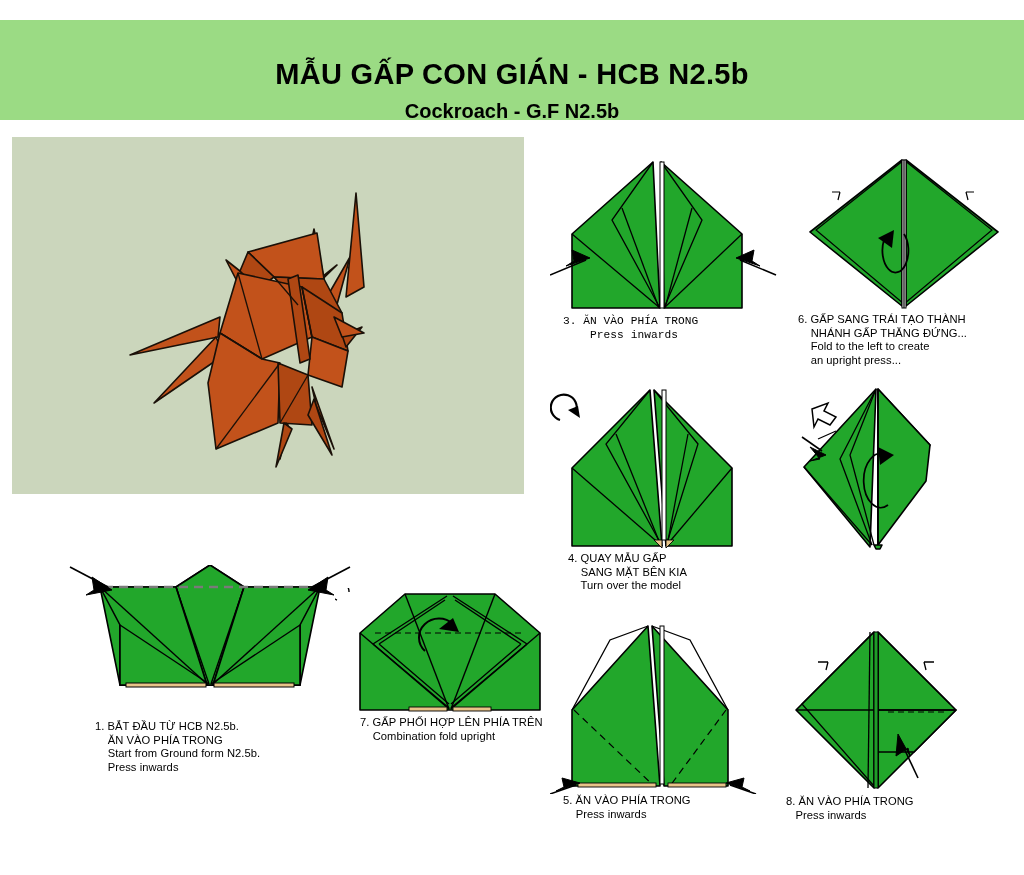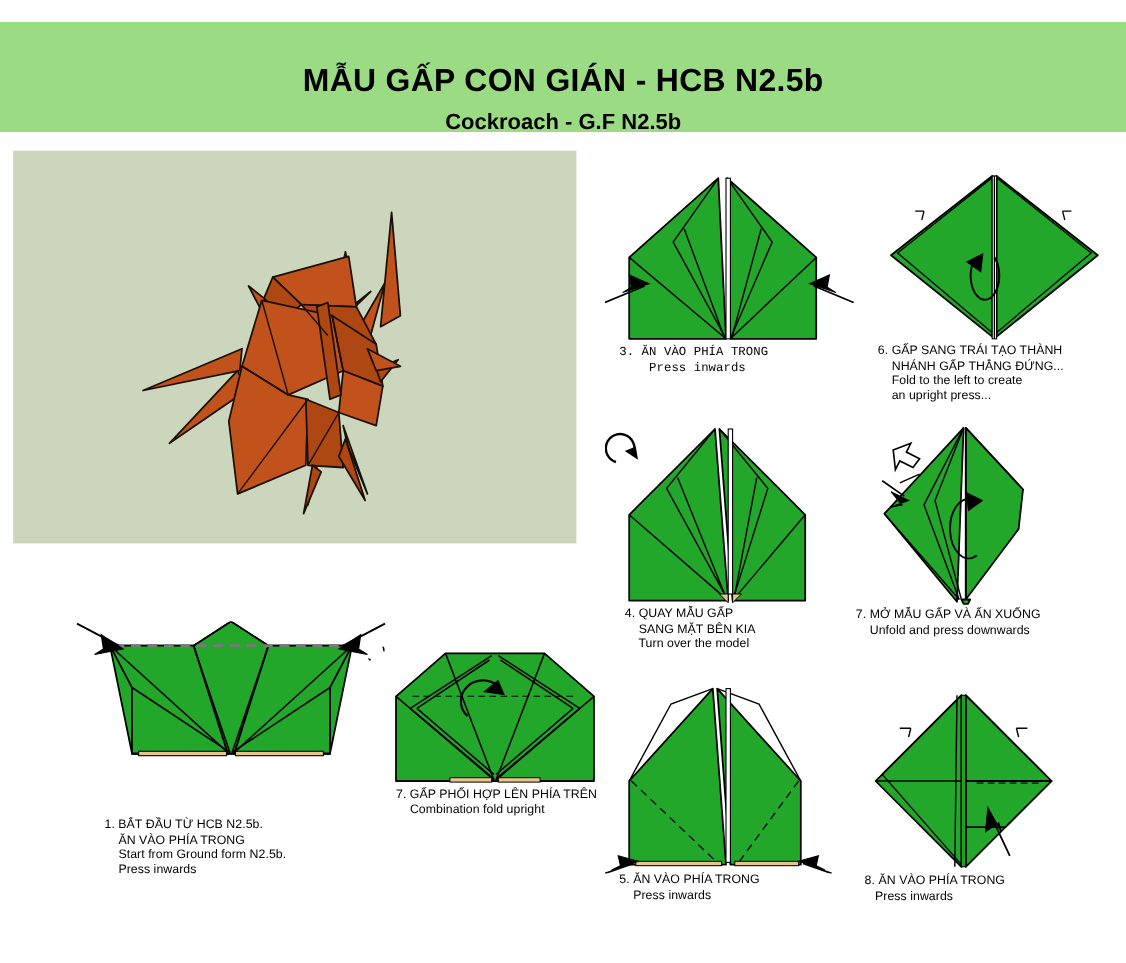--- a/index.html
+++ b/index.html
@@ -42,21 +42,21 @@
   .step{position:absolute;}
   .step .fig{display:block;}
   .cap{
     font-size:11.2px;line-height:13.6px;
     white-space:pre;
     letter-spacing:.05px;
   }
 
   
   #step1{left:60px;top:565px;width:300px;}
-  #step1 .caplines{position:absolute;left:35px;top:155px;margin-top:24px;}
+  #step1 .caplines{position:absolute;left:35px;top:155px;}
   #step2{left:335px;top:588px;width:230px;}
   #step2 .caplines{position:absolute;left:25px;top:128px;}
   #step3{left:550px;top:160px;width:230px;font-family:Liberation Mono, monospace;}
   #step3 .caplines{position:absolute;left:13px;top:155px;}
   #step4{left:550px;top:382px;width:230px;}
   #step4 .caplines{position:absolute;left:18px;top:170px;}
   #step5{left:550px;top:622px;width:230px;}
   #step5 .caplines{position:absolute;left:13px;top:172px;}
   #step6{left:778px;top:158px;width:230px;margin-left:14px;}
   #step6 .caplines{position:absolute;left:6px;top:155px;}
@@ -350,24 +350,20 @@
       </g>
       <g fill="#000" stroke="#000">
         <line x1="24" y1="52" x2="44" y2="66" stroke-width="1.6"></line>
         <polygon points="48,70 32,62 42,74 32,76"></polygon>
       </g>
       <g fill="none" stroke="#000" stroke-width="1.7">
         <path d="M108,70 A17,27 0 1 0 110,120"></path>
         <polygon points="116,70 100,62 102,80" fill="#000" stroke="none"></polygon>
       </g>
     </svg>
-    <div class="caplines">
-      <div class="cap vi">7. MỞ MẪU GẤP VÀ ẤN XUỐNG</div>
-      <div class="cap en">    Unfold and press downwards</div>
-    </div>
   </div>
 
   <div class="step" id="step8">
     <svg class="fig" width="230" height="165" viewBox="0 0 230 165">
       <g stroke="#000" stroke-width="1.6" stroke-linejoin="round">
         <polygon points="96,4 18,82 96,160" fill="#22A72B"></polygon>
         <polygon points="100,4 178,82 100,160" fill="#22A72B"></polygon>
         <polygon points="100,82 178,82 136,124 100,124" fill="#22A72B"></polygon>
       </g>
       <g fill="none" stroke="#000" stroke-width="1.3">

